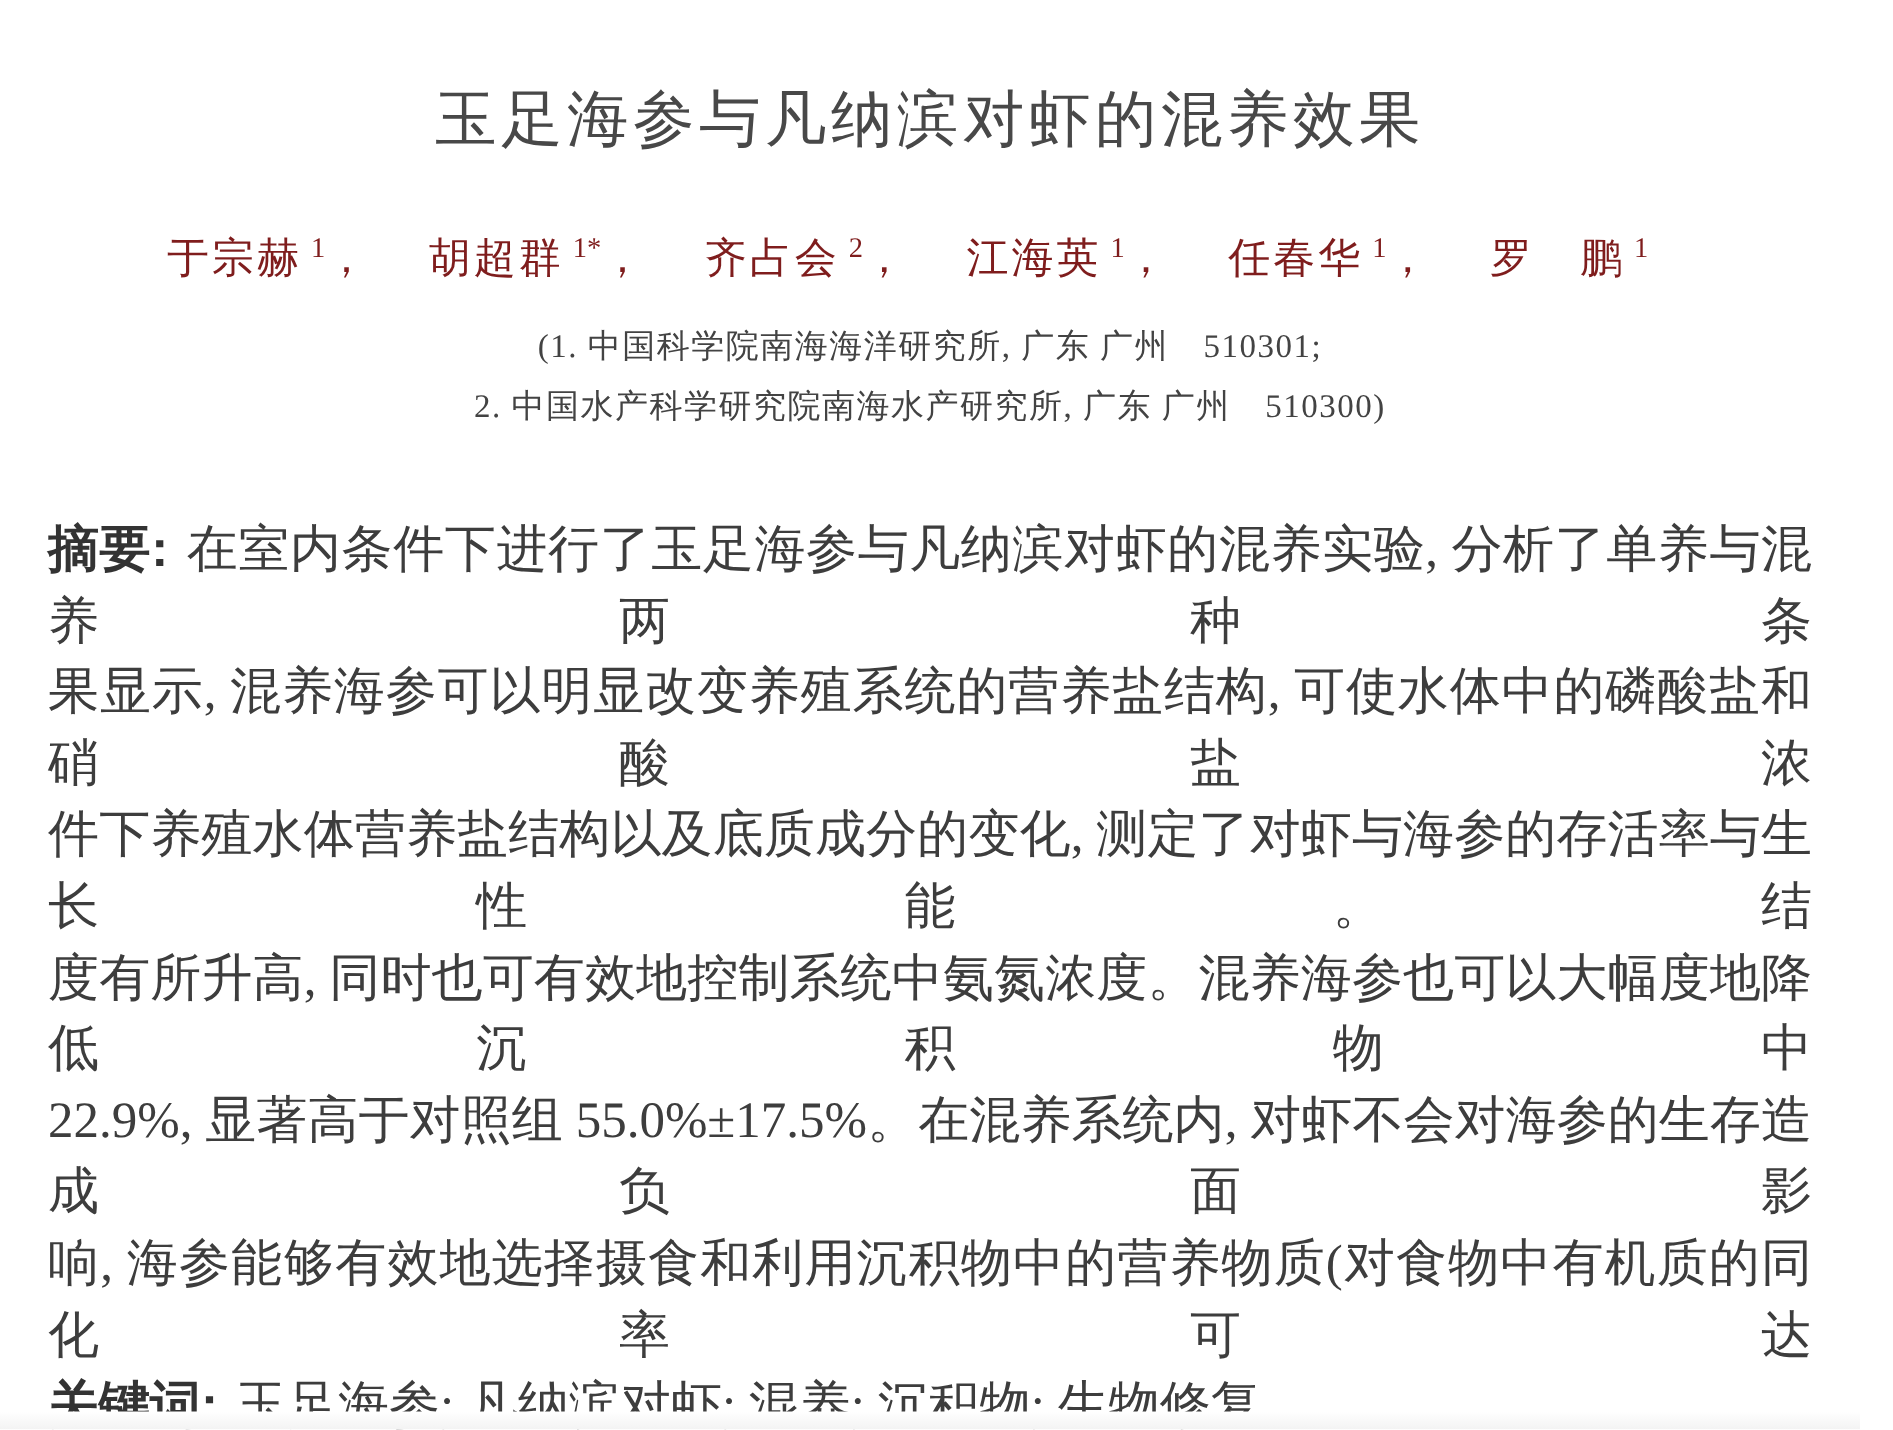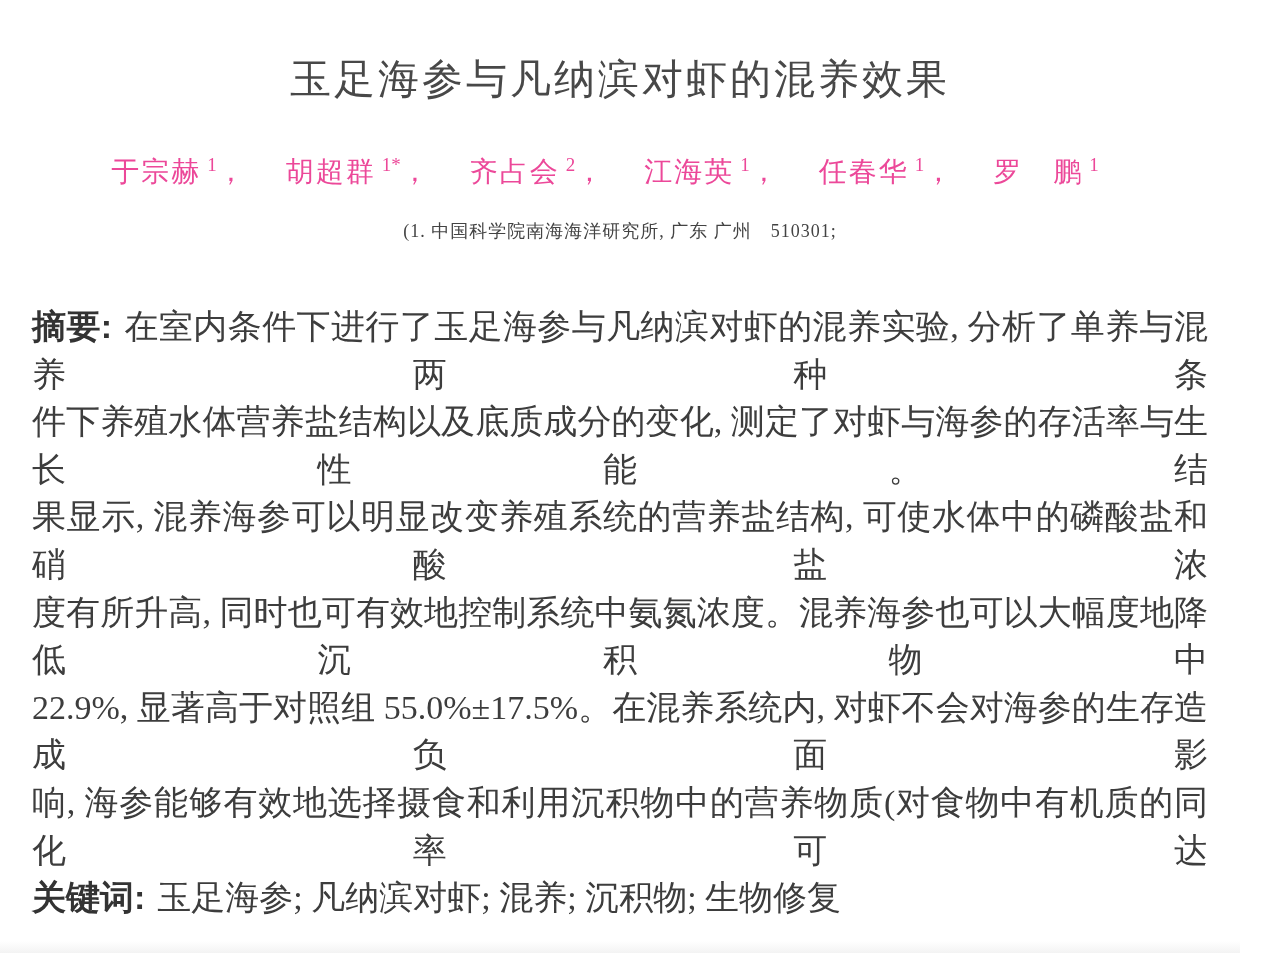--- a/index.html
+++ b/index.html
@@ -22,35 +22,35 @@
     font-family: "Liberation Sans", sans-serif;
     font-weight: 500;
     font-size: 41px;
     letter-spacing: 3px;
     color: #484848;
   }
   .authors {
     margin-top: 46px;
     text-align: center;
     font-size: 28px;
-    color: #ec4899;
+    color: #7f1d1d;
     letter-spacing: 2px;
     white-space: nowrap;
   }
   .author { display: inline-block; }
   .author sup {
     font-size: 19px;
     vertical-align: super;
     margin-left: 6px;
     letter-spacing: 0;
   }
   .author .sep { margin-right: 30px; }
   .affil {
     text-align: center;
-    font-size: 18px;
+    font-size: 22px;
     line-height: 40px;
     color: #434343;
     letter-spacing: 1px;
   }
   .affil-block { margin-top: 20px; }
   .abstract {
     margin: 52px 32px 0 32px;
     font-size: 34px;
     line-height: 47.6px;
     color: #3d3d3d;
@@ -93,26 +93,27 @@
     <span class="author"><span>于宗赫</span><sup>1</sup><span class="sep">，</span></span>
     <span class="author"><span>胡超群</span><sup>1*</sup><span class="sep">，</span></span>
     <span class="author"><span>齐占会</span><sup>2</sup><span class="sep">，</span></span>
     <span class="author"><span>江海英</span><sup>1</sup><span class="sep">，</span></span>
     <span class="author"><span>任春华</span><sup>1</sup><span class="sep">，</span></span>
     <span class="author"><span>罗　鹏</span><sup>1</sup><span class="sep"></span></span>
   </div>
 
   <div class="affil-block">
     <div class="affil">(1. 中国科学院南海海洋研究所, 广东 广州　510301;</div>
+    <div class="affil">2. 中国水产科学研究院南海水产研究所, 广东 广州　510300)</div>
   </div>
 
   <div class="abstract">
     <div class="abs-line"><span class="label">摘要:</span><span>在室内条件下进行了玉足海参与凡纳滨对虾的混养实验, 分析了单养与混养两种条</span></div>
+    <div class="abs-line">果显示, 混养海参可以明显改变养殖系统的营养盐结构, 可使水体中的磷酸盐和硝酸盐浓</div>
     <div class="abs-line">件下养殖水体营养盐结构以及底质成分的变化, 测定了对虾与海参的存活率与生长性能。结</div>
-    <div class="abs-line">果显示, 混养海参可以明显改变养殖系统的营养盐结构, 可使水体中的磷酸盐和硝酸盐浓</div>
     <div class="abs-line">度有所升高, 同时也可有效地控制系统中氨氮浓度。混养海参也可以大幅度地降低沉积物中</div>
     <div class="abs-line">22.9%, 显著高于对照组 55.0%±17.5%。在混养系统内, 对虾不会对海参的生存造成负面影</div>
     <div class="abs-line">响, 海参能够有效地选择摄食和利用沉积物中的营养物质(对食物中有机质的同化率可达</div>
   </div>
 
   <div class="keywords">
     <span class="label">关键词:</span><span>玉足海参; 凡纳滨对虾; 混养; 沉积物; 生物修复</span>
   </div>
 
   <div class="bottom-shade"></div>

